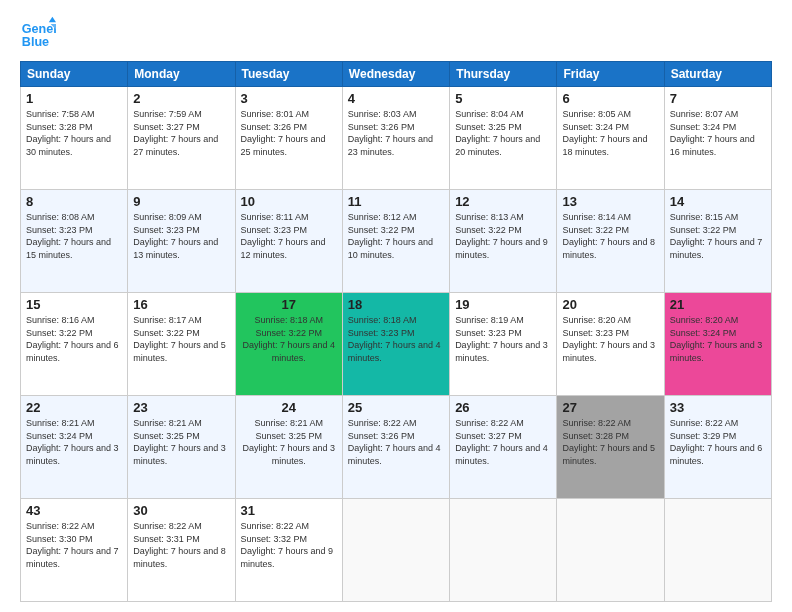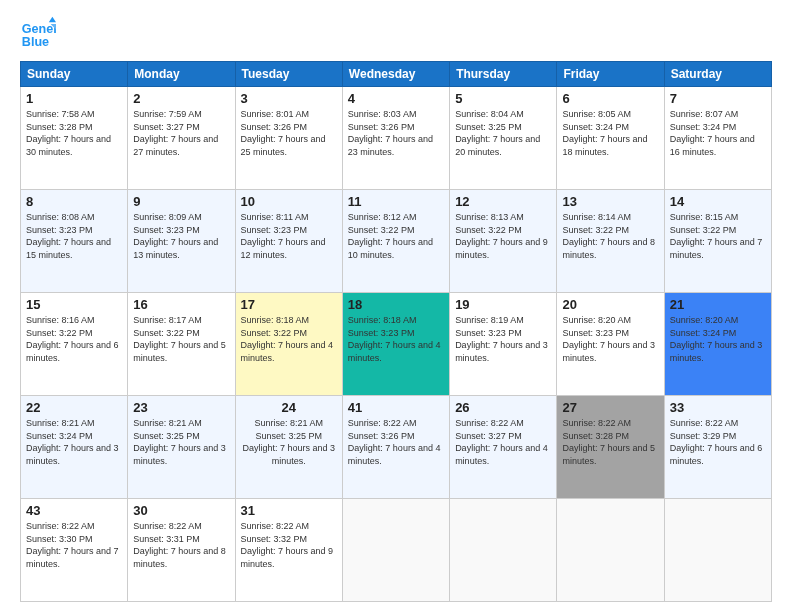--- a/index.html
+++ b/index.html
@@ -184,56 +184,56 @@
         </tr>
         <tr>
           <td style="background: rgb(255, 255, 255);">
             <span class="day-num">15</span>
 <div class="day-info">Sunrise: 8:16 AM<br>Sunset: 3:22 PM<br>Daylight: 7 hours and 6 minutes.</div>
           </td>
           <td style="background: rgb(255, 255, 255);">
             <span class="day-num">16</span>
 <div class="day-info">Sunrise: 8:17 AM<br>Sunset: 3:22 PM<br>Daylight: 7 hours and 5 minutes.</div>
           </td>
-          <td style="background: #fef9c3;">
+          <td style="background: #22c55e; text-align: center;">
             <span class="day-num">17</span>
 <div class="day-info">Sunrise: 8:18 AM<br>Sunset: 3:22 PM<br>Daylight: 7 hours and 4 minutes.</div>
           </td>
           <td style="background: #14b8a6;">
             <span class="day-num">18</span>
 <div class="day-info">Sunrise: 8:18 AM<br>Sunset: 3:23 PM<br>Daylight: 7 hours and 4 minutes.</div>
           </td>
           <td style="background: rgb(255, 255, 255);">
             <span class="day-num">19</span>
 <div class="day-info">Sunrise: 8:19 AM<br>Sunset: 3:23 PM<br>Daylight: 7 hours and 3 minutes.</div>
           </td>
           <td style="background: rgb(255, 255, 255);">
             <span class="day-num">20</span>
 <div class="day-info">Sunrise: 8:20 AM<br>Sunset: 3:23 PM<br>Daylight: 7 hours and 3 minutes.</div>
           </td>
-          <td style="background: #3b82f6;">
+          <td style="background: #ec4899;">
             <span class="day-num">21</span>
 <div class="day-info">Sunrise: 8:20 AM<br>Sunset: 3:24 PM<br>Daylight: 7 hours and 3 minutes.</div>
           </td>
         </tr>
         <tr>
           <td style="background: rgb(240, 246, 255);">
             <span class="day-num">22</span>
 <div class="day-info">Sunrise: 8:21 AM<br>Sunset: 3:24 PM<br>Daylight: 7 hours and 3 minutes.</div>
           </td>
           <td style="background: rgb(240, 246, 255);">
             <span class="day-num">23</span>
 <div class="day-info">Sunrise: 8:21 AM<br>Sunset: 3:25 PM<br>Daylight: 7 hours and 3 minutes.</div>
           </td>
           <td style="background: rgb(240, 246, 255); text-align: center;">
             <span class="day-num">24</span>
 <div class="day-info">Sunrise: 8:21 AM<br>Sunset: 3:25 PM<br>Daylight: 7 hours and 3 minutes.</div>
           </td>
           <td style="background: rgb(240, 246, 255);">
-            <span class="day-num">41</span>
+            <span class="day-num">25</span>
 <div class="day-info">Sunrise: 8:22 AM<br>Sunset: 3:26 PM<br>Daylight: 7 hours and 4 minutes.</div>
           </td>
           <td style="background: rgb(240, 246, 255);">
             <span class="day-num">26</span>
 <div class="day-info">Sunrise: 8:22 AM<br>Sunset: 3:27 PM<br>Daylight: 7 hours and 4 minutes.</div>
           </td>
           <td style="background: #a3a3a3;">
             <span class="day-num">27</span>
 <div class="day-info">Sunrise: 8:22 AM<br>Sunset: 3:28 PM<br>Daylight: 7 hours and 5 minutes.</div>
           </td>

